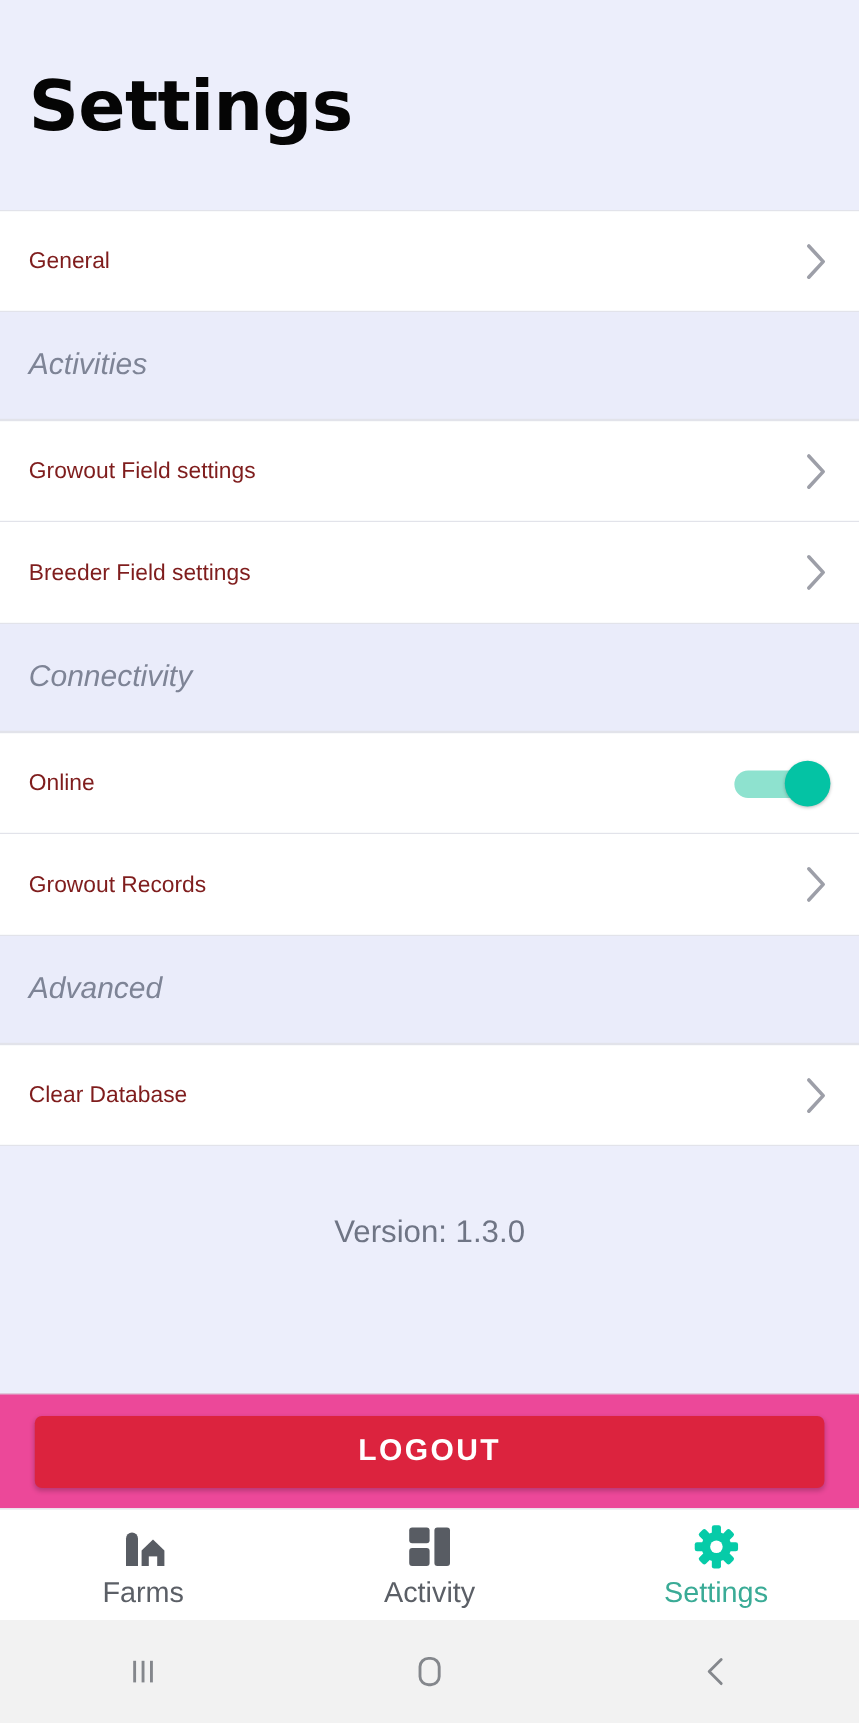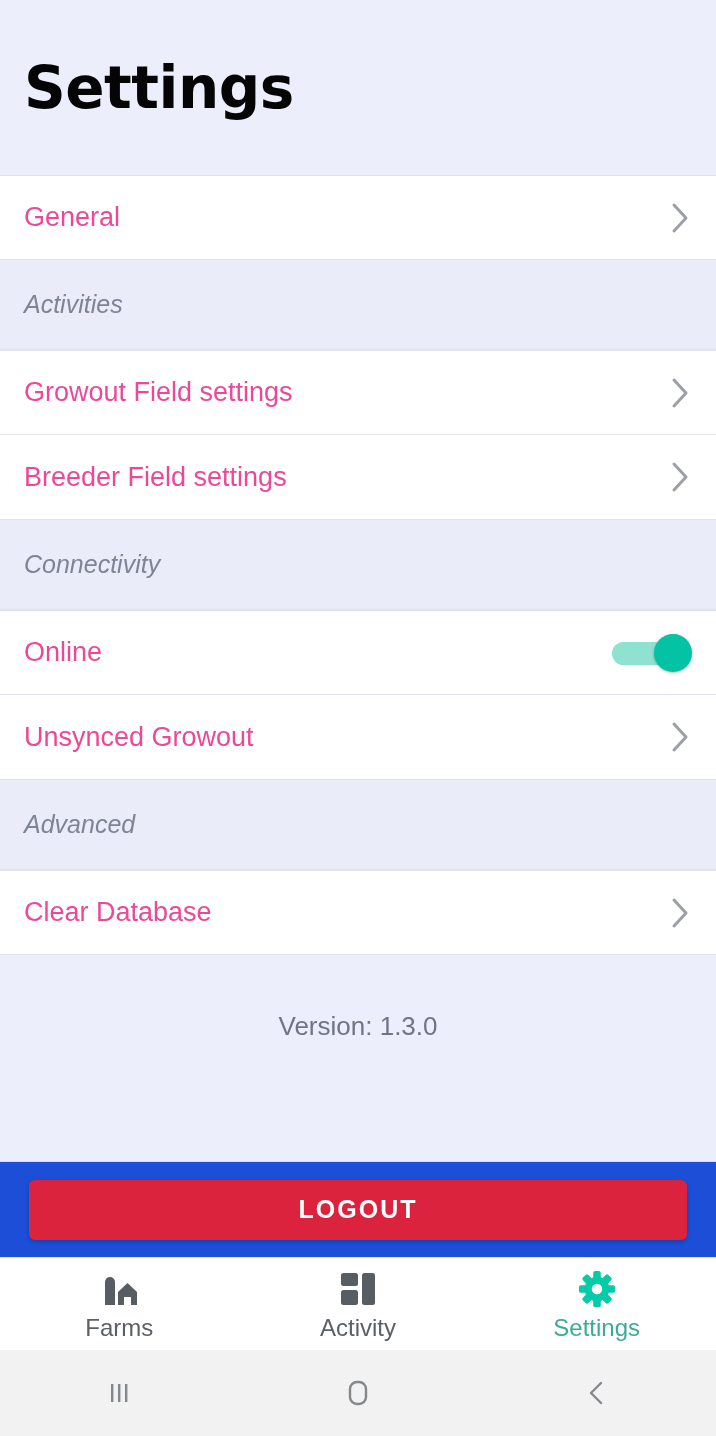--- a/index.html
+++ b/index.html
@@ -58,22 +58,22 @@
     padding: 0 24px;
     display: flex;
     align-items: center;
     justify-content: space-between;
     border-top: 1px solid #e2e3ea;
     border-bottom: 1px solid #e2e3ea;
     flex: 0 0 auto;
   }
   .row + .row { border-top: none; }
   .row-label {
-    font-size: 27px;
-    color: #ec4899;
+    font-size: 19px;
+    color: #7f1d1d;
     line-height: 1;
   }
   .section-head {
     height: 90px;
     background: #eaecfa;
     box-sizing: border-box;
     padding: 0 24px;
     display: flex;
     align-items: center;
     border-bottom: 1px solid #e2e3ea;
@@ -137,21 +137,21 @@
   .version-text {
     font-size: 26px;
     color: #6f7585;
     line-height: 1;
   }
 
   
   .logout-area {
     flex: 0 0 auto;
     height: 95px;
-    background: #1d4ed8;
+    background: #ec4899;
     border-top: 1px solid #dcdde5;
     display: flex;
     align-items: center;
     justify-content: center;
   }
   .logout-button {
     width: 658px;
     height: 60px;
     background: #dc233e;
     border: none;
@@ -265,21 +265,21 @@
 
     <div class="row">
       <span class="row-label">Online</span>
       <span class="toggle">
         <span class="toggle-track"></span>
         <span class="toggle-thumb"></span>
       </span>
     </div>
 
     <div class="row">
-      <span class="row-label">Unsynced Growout</span>
+      <span class="row-label">Growout Records</span>
       <span class="chevron">
         <svg width="22" height="34" viewBox="0 0 22 34">
             <path d="M4 4 L16 17 L4 30" fill="none" stroke="#9d9fa8" stroke-width="3" stroke-linecap="round" stroke-linejoin="round"></path>
           </svg>
       </span>
     </div>
 
     <div class="section-head">
       <span class="section-head-label">Advanced</span>
     </div>

